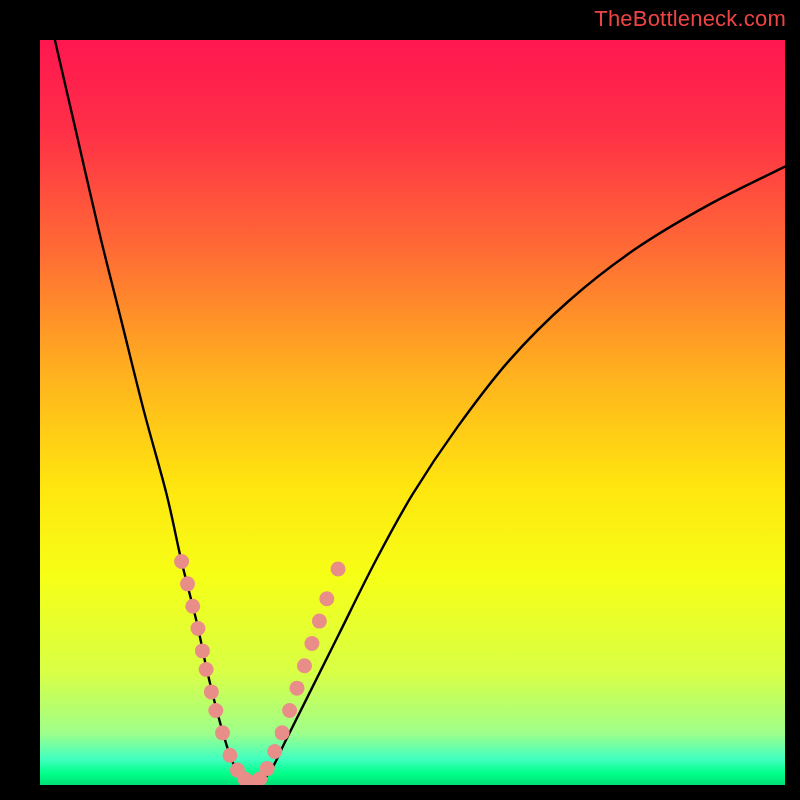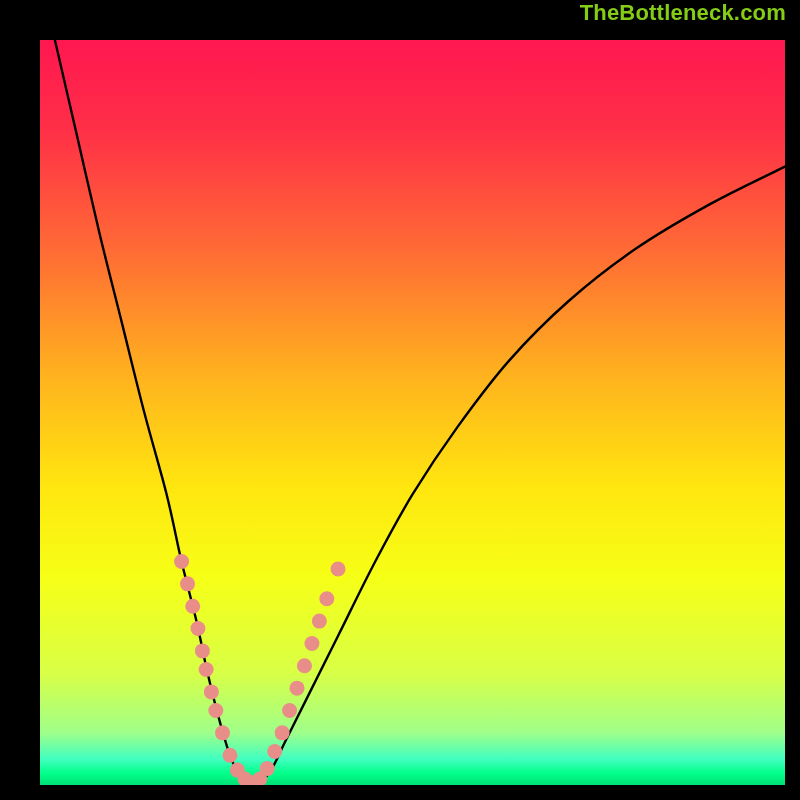--- a/index.html
+++ b/index.html
@@ -22,25 +22,25 @@
     width: 745px;
     height: 745px;
     overflow: hidden;
   }
   .gradient-bg {
     position: absolute;
     inset: 0;
   }
   .attribution {
     position: absolute;
-    top: 0;
+    top: 6px;
     right: 14px;
-    color: #84cc16;
+    color: #ef4444;
     font-size: 22px;
-    font-weight: 700;
+    font-weight: 400;
     letter-spacing: 0.2px;
   }
   svg.curve {
     position: absolute;
     inset: 0;
     width: 100%;
     height: 100%;
   }
 </style>
 </head>

